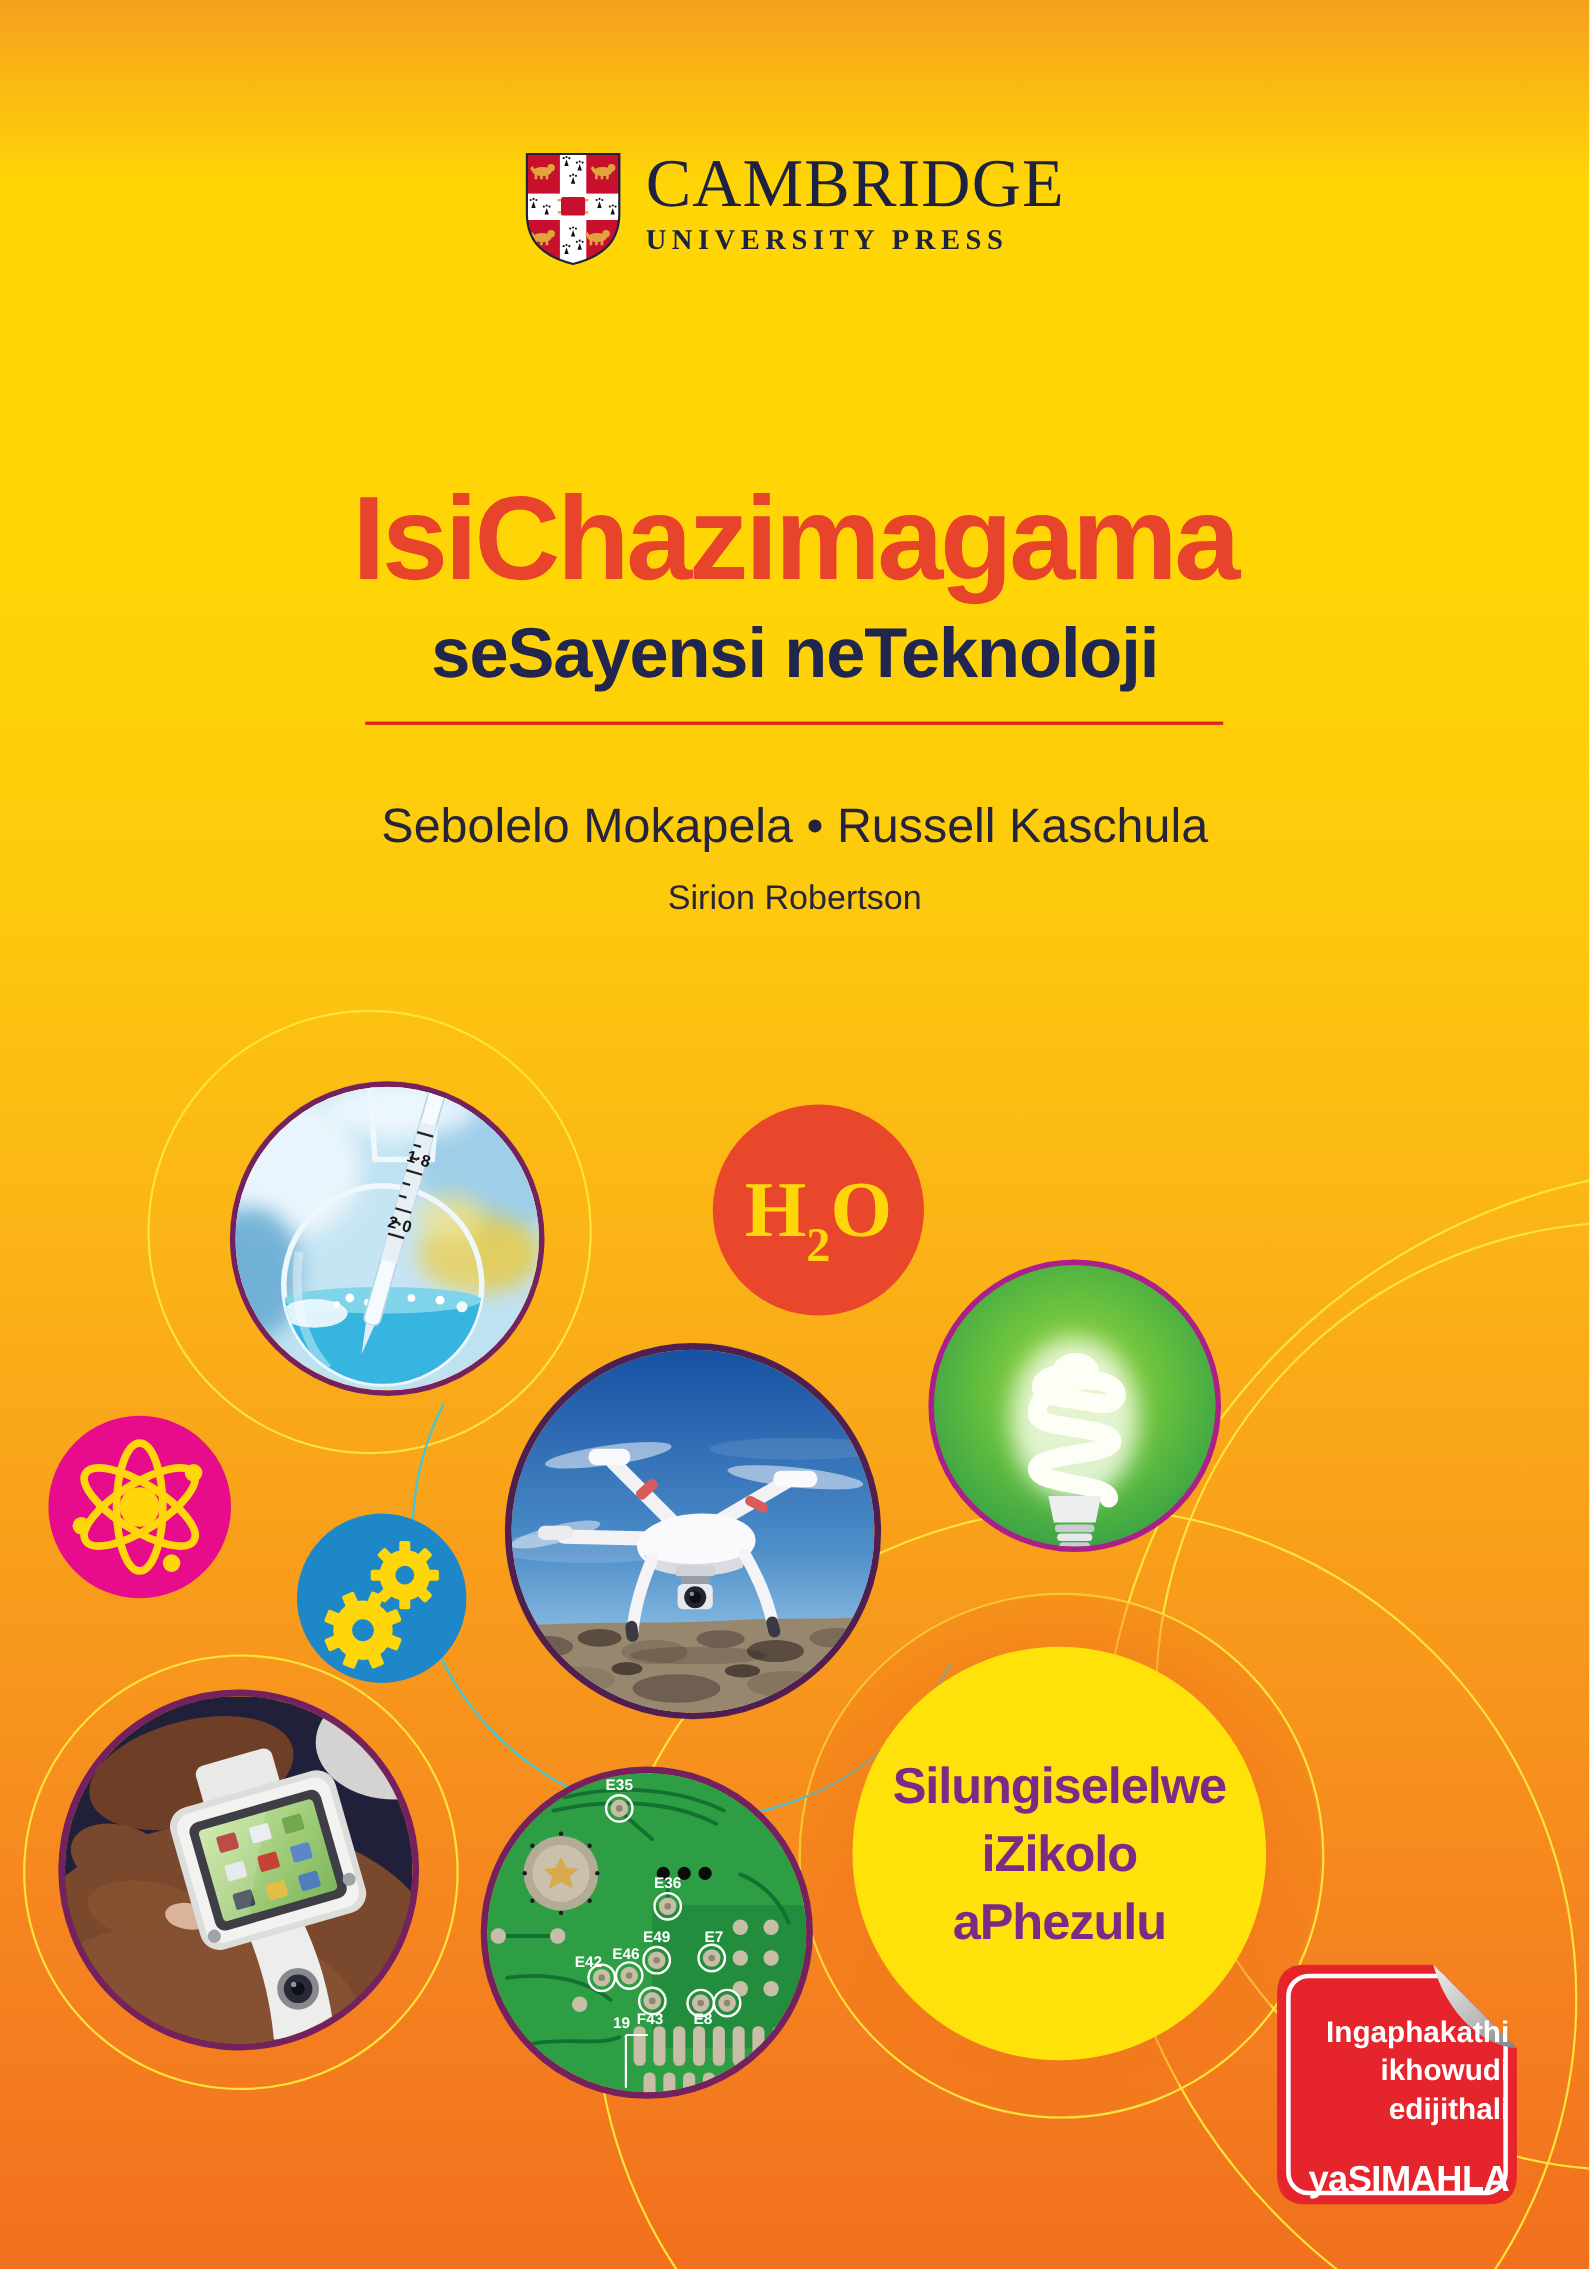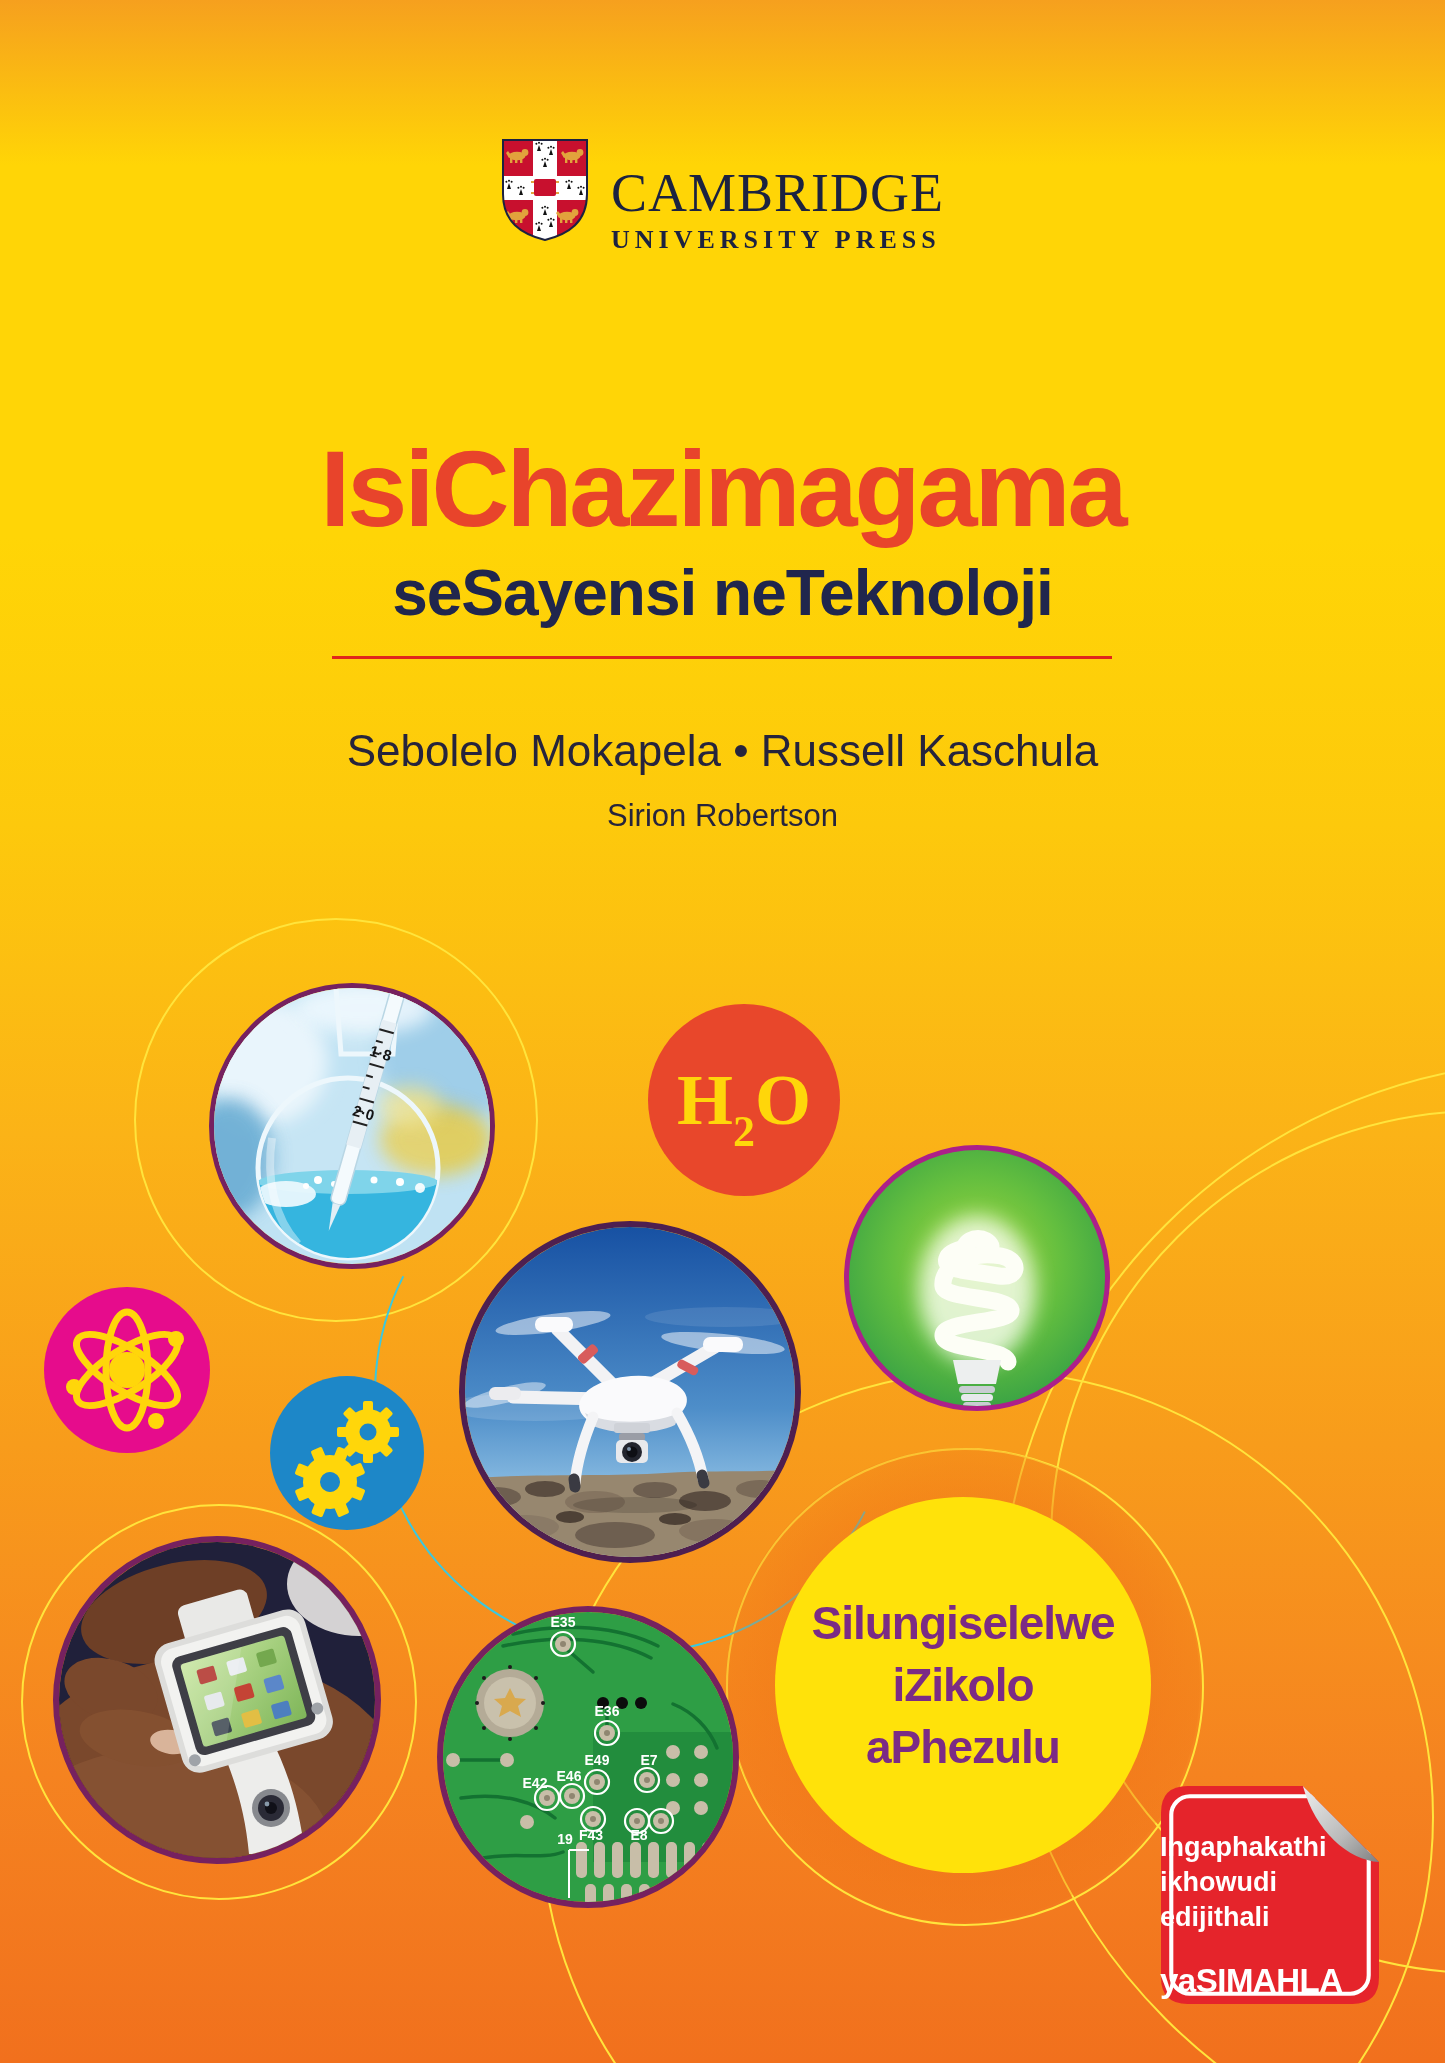--- a/index.html
+++ b/index.html
@@ -10,42 +10,42 @@
       #F6A01E 0%, #FFD506 8%, #FFD506 26%, #FDC90C 40%,
       #FBB317 55%, #F89C1B 70%, #F58320 86%, #F1701D 100%);
   }
   .abs{position:absolute;}
   .circle{position:absolute;border-radius:50%;overflow:hidden;}
   .ring{position:absolute;border-radius:50%;border:2px solid #FFE43C;}
   .center-text{width:100%;text-align:center;margin-top:28px;}
   
   .logo{top:138px;left:0;width:100%;display:flex;justify-content:center;align-items:flex-start;gap:22px;}
   .logo-text{color:#1C2240;font-family:"Liberation Serif",serif;text-align:left;}
-  .logo-name{font-size:54px;line-height:0.95;letter-spacing:1px;margin-top:30px;}
+  .logo-name{font-size:62px;line-height:0.95;letter-spacing:1px;}
   .logo-imprint{font-size:26px;letter-spacing:5px;font-weight:bold;margin-top:6px;}
   
   .book-title{top:398px;font-size:108px;font-weight:bold;letter-spacing:-3px;color:#E8442B;}
   .book-subtitle{top:528px;font-size:64px;font-weight:bold;letter-spacing:-1px;color:#20264D;}
   .rule{top:656px;left:332px;width:780px;height:3px;background:#E1251B;}
   .authors1{top:698px;font-size:44px;color:#26243C;}
   .authors2{top:770px;font-size:31px;color:#26243C;}
   
   .h2o{left:648px;top:1004px;width:192px;height:192px;background:#E8472B;
        display:flex;align-items:center;justify-content:center;
        font-family:"Liberation Serif",serif;font-weight:bold;color:#FFD60A;font-size:72px;}
   .h2o sub{font-size:44px;vertical-align:-22px;line-height:0;}
   
   .badge{left:775px;top:1497px;width:376px;height:376px;background:#FFE20A;
          display:flex;flex-direction:column;align-items:center;justify-content:center;
          color:#7B2B85;font-weight:bold;font-size:46px;line-height:62px;letter-spacing:-1px;text-align:center;}
   .badge-shade{left:726px;top:1448px;width:474px;height:474px;border-radius:50%;
          background:radial-gradient(circle, rgba(240,118,24,0.50) 55%, rgba(240,118,24,0.15) 80%, rgba(240,118,24,0) 100%);}
   
   .sticker{left:1160px;top:1786px;width:220px;height:218px;}
-  .sticker-text{position:absolute;left:0;top:44px;width:212px;text-align:left;color:#ffffff;font-weight:bold;}
+  .sticker-text{position:absolute;left:0;top:44px;width:212px;text-align:right;color:#ffffff;font-weight:bold;}
   .sticker-text .s{font-size:27px;line-height:35px;}
   .sticker-text .l{font-size:33px;line-height:44px;letter-spacing:-0.5px;margin-top:24px;}
   .ring-cyan{border-color:transparent;border-width:2.5px;border-style:solid;
              border-bottom-color:#3BC8DF;border-left-color:#3BC8DF;transform:rotate(-18deg);}
 </style>
 </head>
 <body>
 
 <div class="cover">
 

